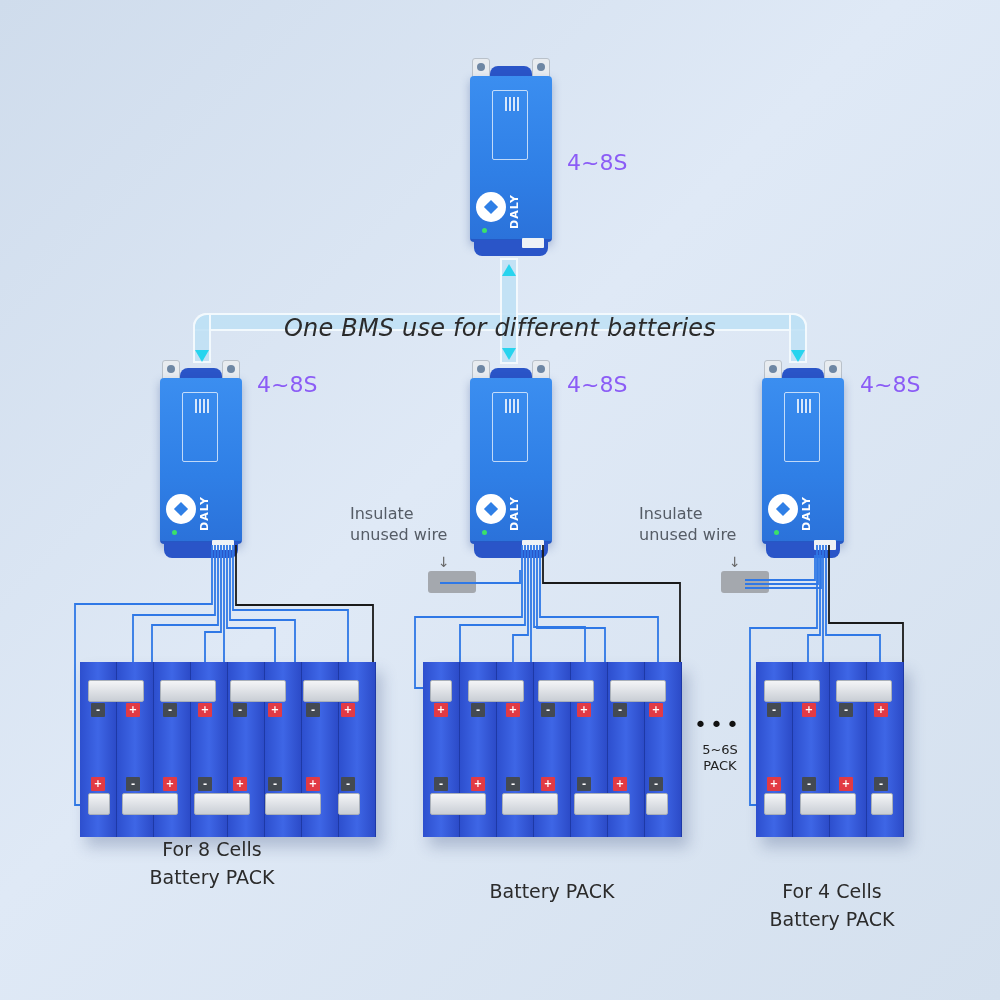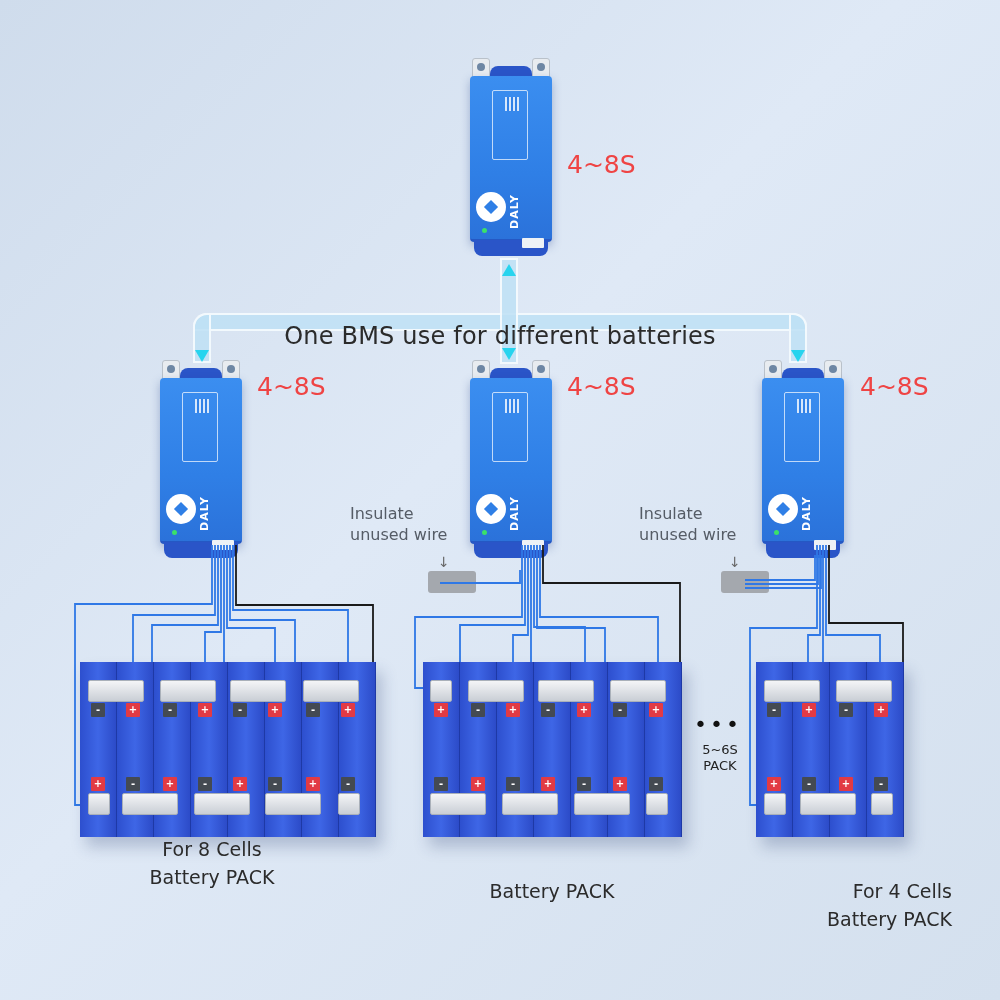--- a/index.html
+++ b/index.html
@@ -11,22 +11,22 @@
     color: #2a2a2a;
   }
 
   
   .pipe { position: absolute; background: rgba(190, 225, 245, 0.85); border: 2px solid rgba(255,255,255,0.8); }
   .arrow { position: absolute; width: 0; height: 0; border-left: 7px solid transparent; border-right: 7px solid transparent; }
   .arrow.down { border-top: 12px solid #27d4ee; }
   .arrow.up { border-bottom: 12px solid #27d4ee; }
 
   .headline {
-    position: absolute; left: 0; width: 1000px; top: 322px; text-align: center;
-    font-size: 24px; color: #2b2b2b; letter-spacing: 0.2px;
+    position: absolute; left: 0; width: 1000px; top: 314px; text-align: center;
+    font-size: 24px; color: #2b2b2b; letter-spacing: 0.2px; font-style: italic;
   }
 
   
   .bms { position: absolute; width: 82px; height: 200px; }
   .bms .tab { position: absolute; top: 0; width: 18px; height: 22px; background: #e8ecf0; border: 1px solid #b9c1ca; border-radius: 3px; }
   .bms .tab::after { content: ""; position: absolute; left: 4px; top: 4px; width: 8px; height: 8px; border-radius: 50%; background: #6e87a4; }
   .bms .tab.l { left: 2px; } .bms .tab.r { right: 2px; }
   .bms .cap-top { position: absolute; left: 20px; right: 20px; top: 8px; height: 14px; background: #2a55c8; border-radius: 8px 8px 0 0; }
   .bms .body {
     position: absolute; left: 0; right: 0; top: 18px; bottom: 16px;
@@ -39,21 +39,21 @@
     border: 1px solid rgba(255,255,255,0.7); border-radius: 2px;
   }
   .bms .qr { position: absolute; left: 12px; top: 6px; width: 14px; height: 14px; background: repeating-linear-gradient(90deg, #fff 0 2px, #2f7fe6 2px 4px); opacity: .8; }
   .bms .logo { position: absolute; left: 6px; top: 116px; width: 30px; height: 30px; border-radius: 50%; background: #fff; }
   .bms .logo::after { content: ""; position: absolute; left: 10px; top: 10px; width: 10px; height: 10px; background: #2f7fe6; transform: rotate(45deg); }
   .bms .brand { position: absolute; left: 38px; top: 118px; color: #fff; font-weight: bold; font-size: 11px; writing-mode: vertical-rl; transform: rotate(180deg); letter-spacing: 1px; }
   .bms .led { position: absolute; left: 12px; top: 152px; width: 5px; height: 5px; border-radius: 50%; background: #3be06a; }
   .bms .cap-bot { position: absolute; left: 4px; right: 4px; bottom: 2px; height: 16px; background: #2a55c8; border-radius: 0 0 8px 8px; }
   .bms .port { position: absolute; right: 8px; bottom: 10px; width: 22px; height: 10px; background: #eef2f6; border-radius: 1px; }
 
-  .tag { position: absolute; font-size: 25px; color: #ef4444; }
+  .tag { position: absolute; font-size: 22px; color: #8b5cf6; }
 
   .note { position: absolute; font-size: 16px; color: #555c66; line-height: 21px; }
   .note-arrow { position: absolute; font-size: 14px; color: #666; }
   .insulator { position: absolute; width: 48px; height: 22px; background: #a4a8ae; border-radius: 3px; }
 
   
   .pack { position: absolute; display: flex; height: 175px; box-shadow: 6px 10px 14px rgba(40,60,110,0.25); }
   .cell {
     width: 37px; height: 100%;
     background: linear-gradient(90deg, #2d4fce 0%, #3e66e6 50%, #2c4bc8 100%);
@@ -298,16 +298,16 @@
 <div class="bar" style="left:800px; top:793px; width:56px;"></div>
 <div class="bar" style="left:871px; top:793px; width:22px;"></div>
 
 <div class="caption" style="left:92px; top:835px;">
   <div>For 8 Cells</div>
   <div>Battery PACK</div>
 </div>
 <div class="caption" style="left:432px; top:877px;">
   <div>Battery PACK</div>
 </div>
-<div class="caption" style="left:712px; top:877px;text-align:right;">
+<div class="caption" style="left:712px; top:877px;">
   <div>For 4 Cells</div>
   <div>Battery PACK</div>
 </div>
 
 </body></html>

